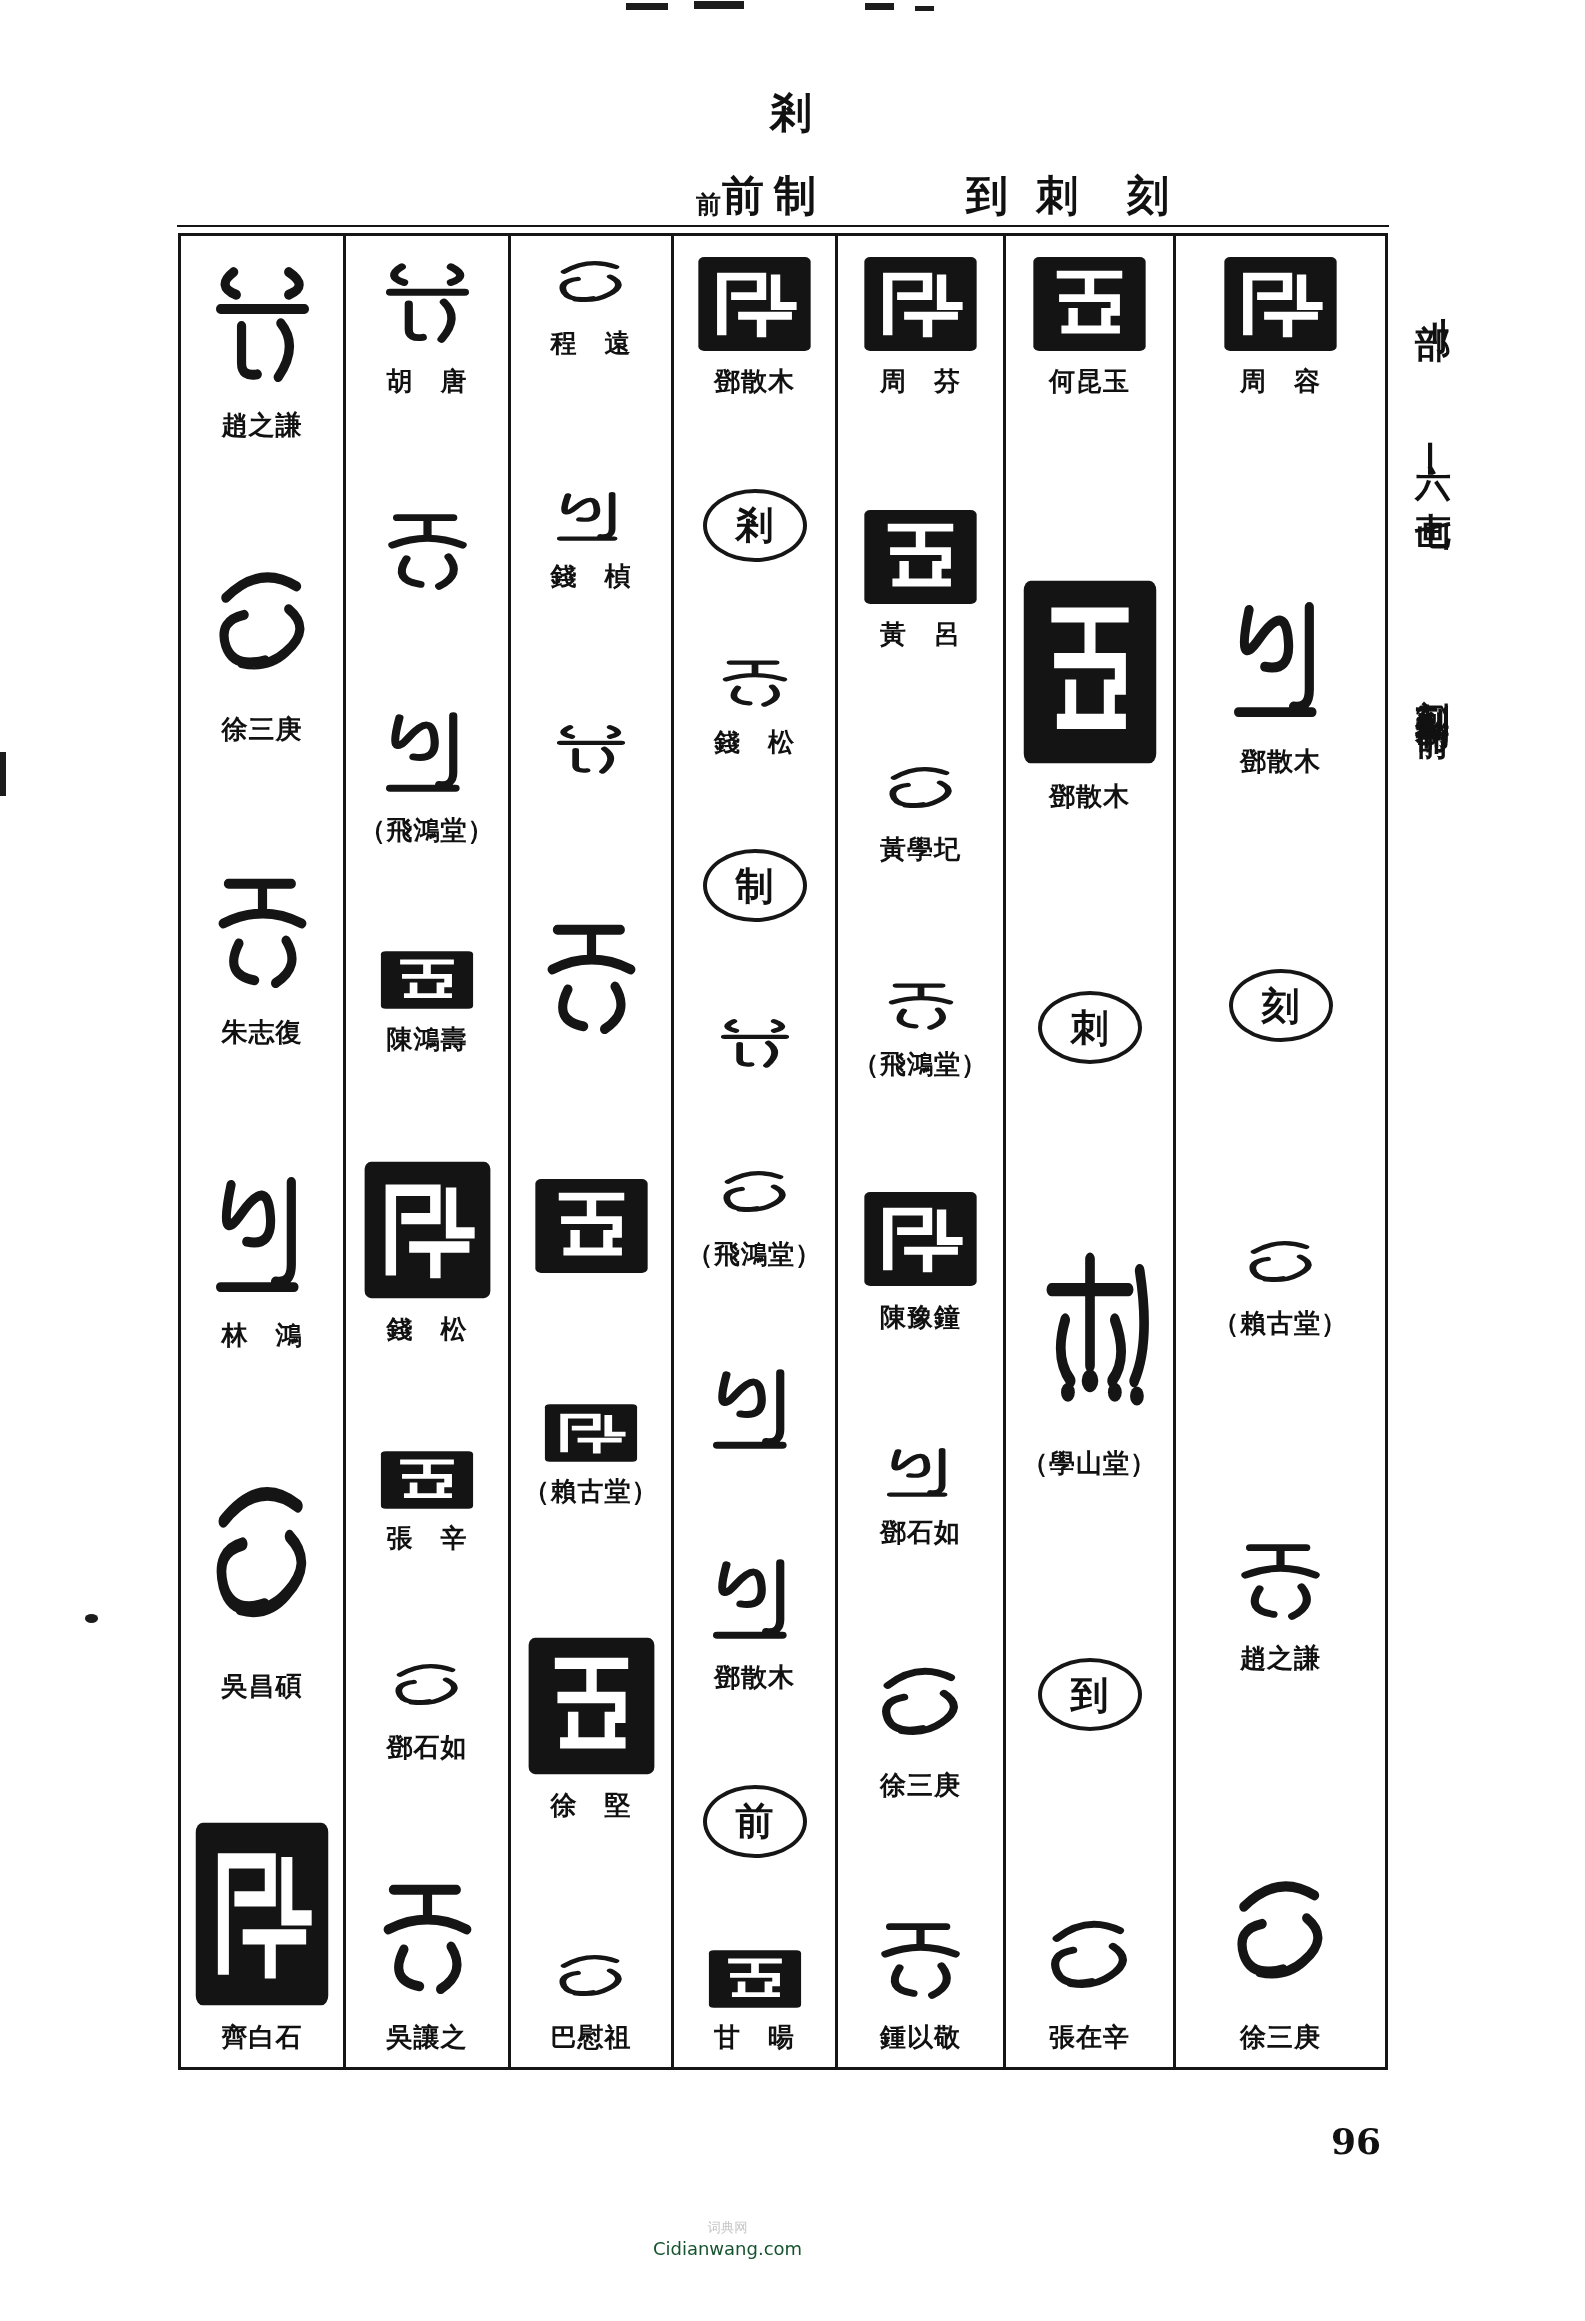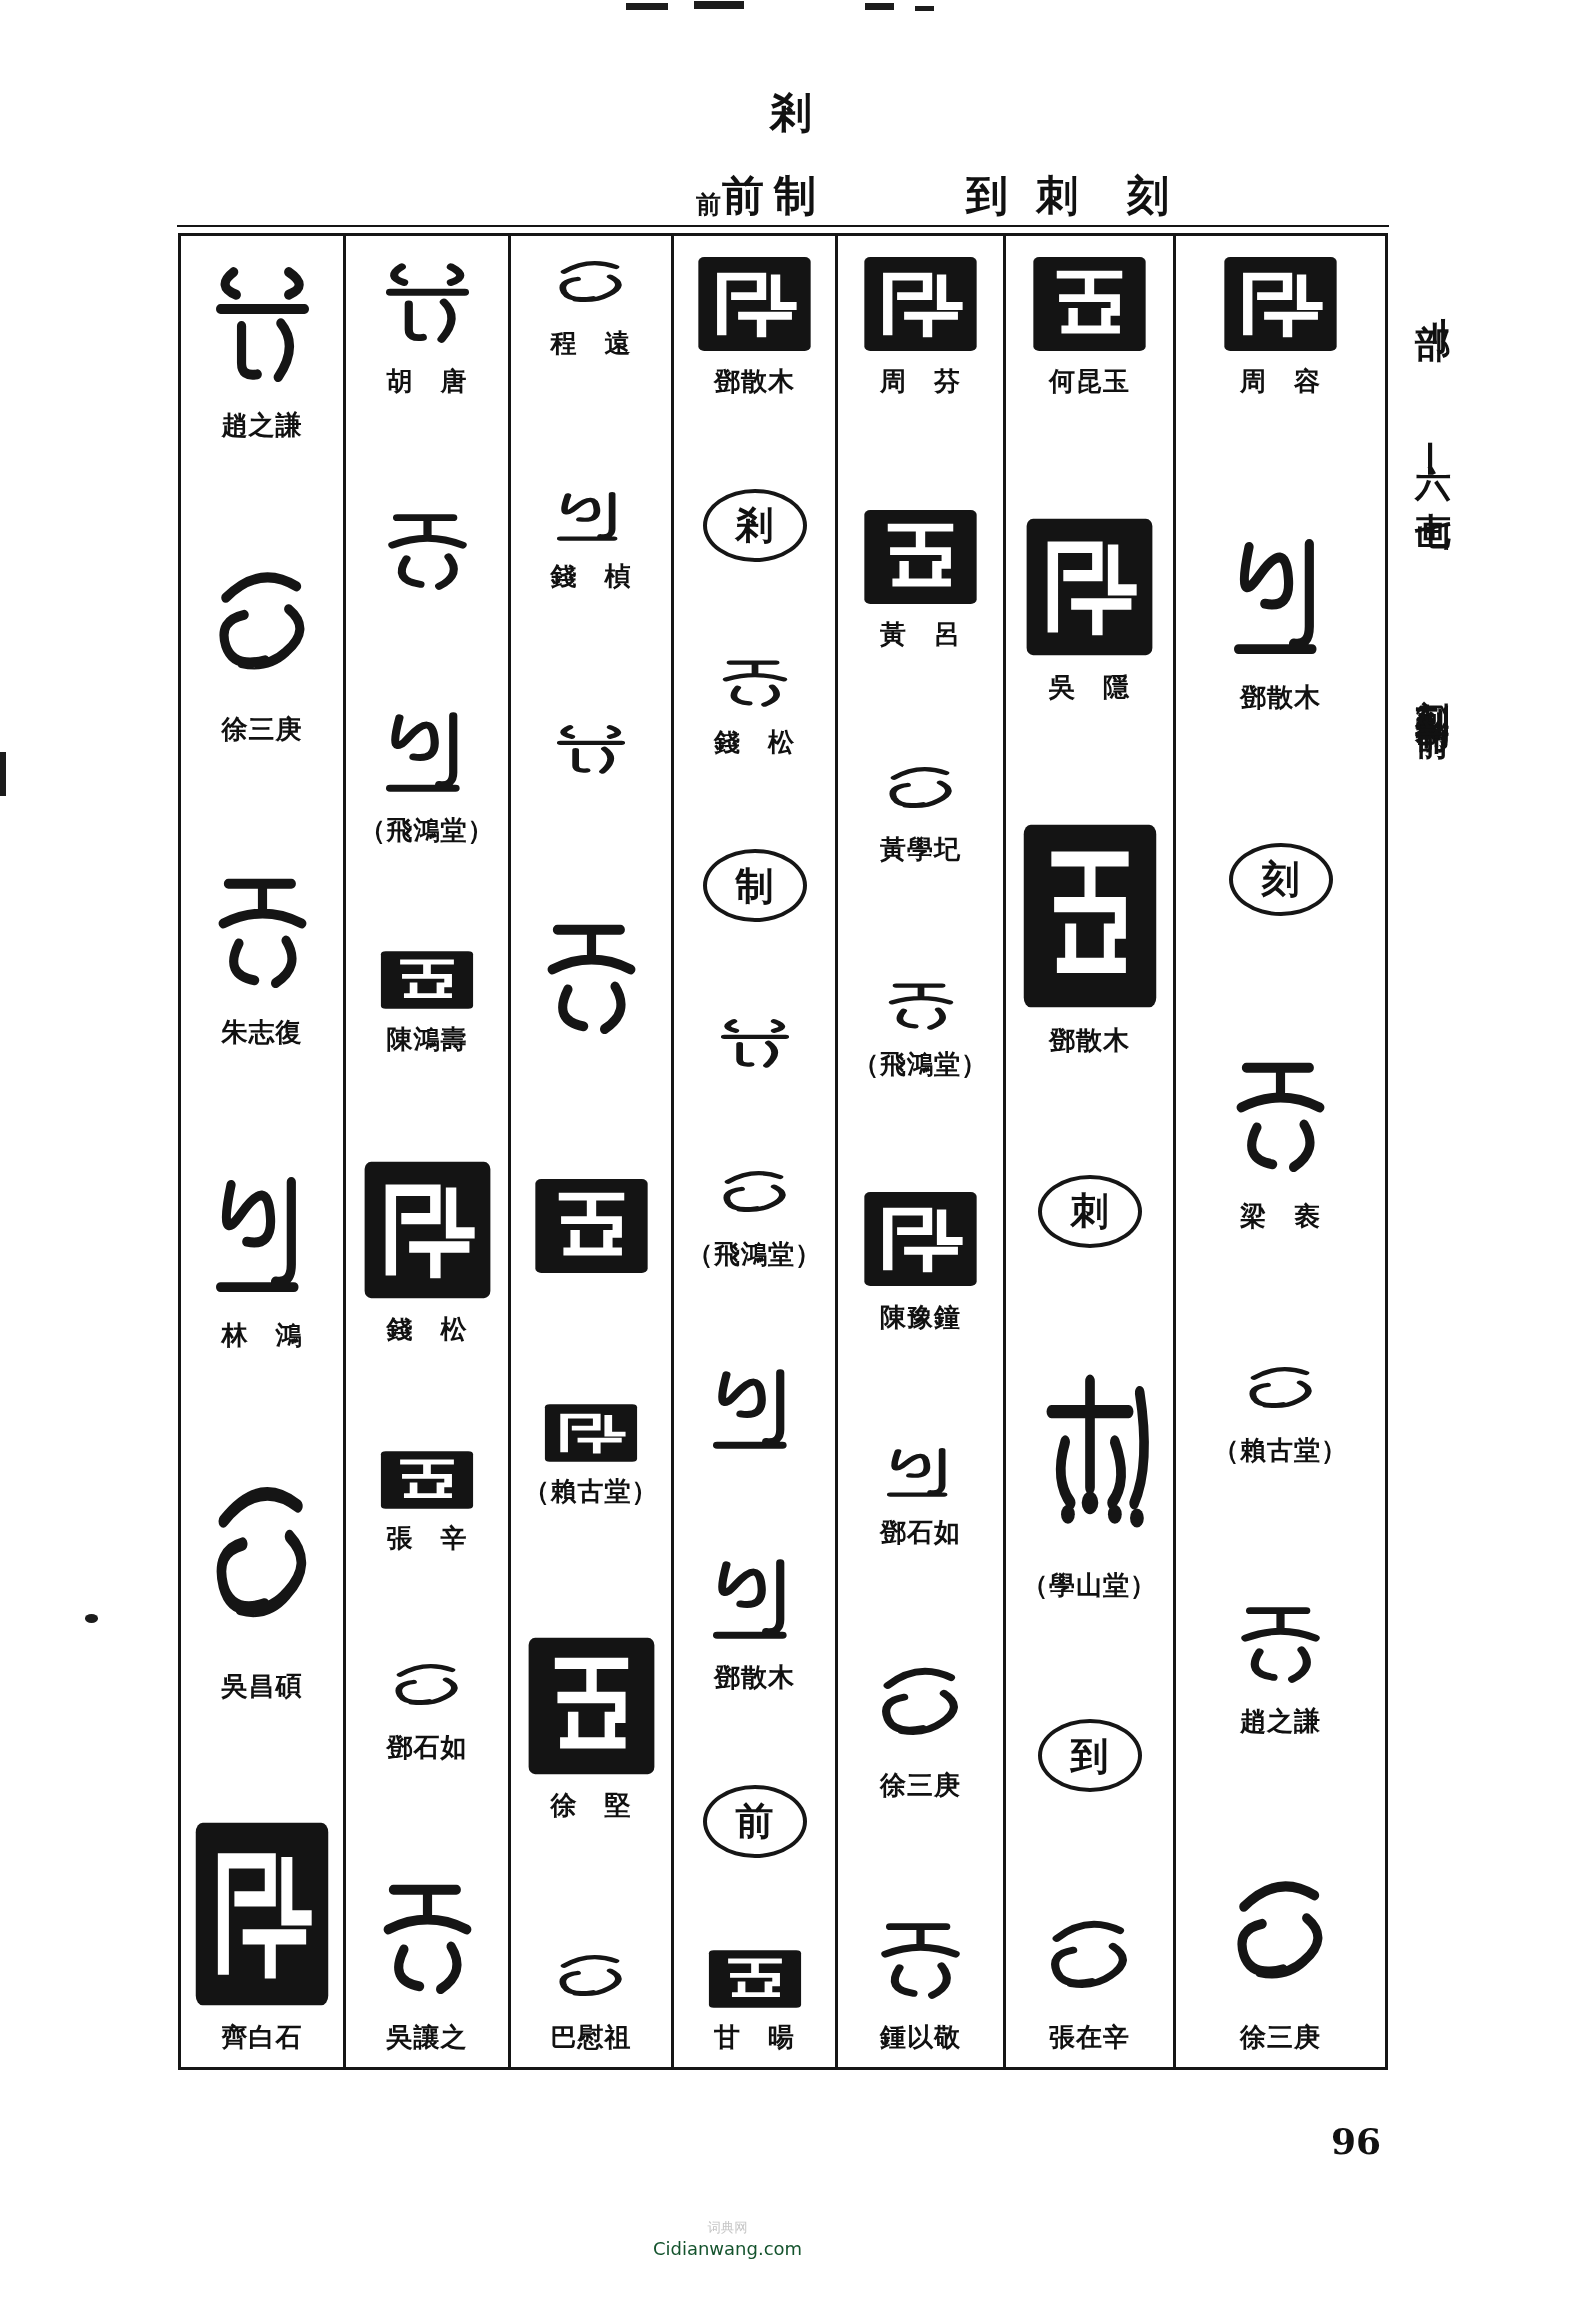--- a/index.html
+++ b/index.html
@@ -412,29 +412,20 @@
         <div class="item">
           <div class="art md">
             <svg viewBox="0 0 100 100" preserveAspectRatio="none" xmlns="http://www.w3.org/2000/svg">
               <rect x="2" y="2" width="96" height="96" rx="5" fill="#141414"></rect>
               <path d="M26 20 h48 M50 20 v22 M28 44 h44 v14 M30 76 h42 M36 58 v18 M64 58 v18" stroke="#ffffff" stroke-width="8" fill="none" stroke-linecap="square"></path>
             </svg>
           </div>
           <div class="label">何昆玉</div>
         </div>
         <div class="item">
-          <div class="art lg">
-            <svg viewBox="0 0 100 100" preserveAspectRatio="none" xmlns="http://www.w3.org/2000/svg">
-              <rect x="2" y="2" width="96" height="96" rx="5" fill="#141414"></rect>
-              <path d="M22 22 v56 M22 22 h34 v20 h-22 M68 24 v28 h14 M40 62 h38 M56 62 v18" stroke="#ffffff" stroke-width="8" fill="none" stroke-linecap="square"></path>
-            </svg>
-          </div>
-          <div class="label">吳　隱</div>
-        </div>
-        <div class="item">
           <div class="art xl">
             <svg viewBox="0 0 100 100" preserveAspectRatio="none" xmlns="http://www.w3.org/2000/svg">
               <rect x="2" y="2" width="96" height="96" rx="5" fill="#141414"></rect>
               <path d="M26 20 h48 M50 20 v22 M28 44 h44 v14 M30 76 h42 M36 58 v18 M64 58 v18" stroke="#ffffff" stroke-width="8" fill="none" stroke-linecap="square"></path>
             </svg>
           </div>
           <div class="label">鄧散木</div>
         </div>
         <div class="item">
           <div class="head">
@@ -484,28 +475,20 @@
             </svg>
           </div>
           <div class="label">鄧散木</div>
         </div>
         <div class="item">
           <div class="head">
             <span class="head-char">刻</span>
           </div>
         </div>
         <div class="item">
-          <div class="art lg">
-            <svg viewBox="0 0 100 100" preserveAspectRatio="none" xmlns="http://www.w3.org/2000/svg">
-              <path d="M24 16 h48 M50 16 v18 M20 44 q30 -14 60 0 M32 58 q-12 22 12 26 M68 56 q12 18 -8 30" stroke="#151515" stroke-width="7" fill="none" stroke-linecap="round"></path>
-            </svg>
-          </div>
-          <div class="label">梁　袠</div>
-        </div>
-        <div class="item">
           <div class="art sm">
             <svg viewBox="0 0 100 100" preserveAspectRatio="none" xmlns="http://www.w3.org/2000/svg">
               <path d="M22 28 q26 -24 54 -8 M36 40 q-20 4 -14 22 q6 16 30 10 M70 36 q18 14 -2 30 q-14 12 -34 8" stroke="#151515" stroke-width="7" fill="none" stroke-linecap="round"></path>
             </svg>
           </div>
           <div class="label">（賴古堂）</div>
         </div>
         <div class="item">
           <div class="art md">
             <svg viewBox="0 0 100 100" preserveAspectRatio="none" xmlns="http://www.w3.org/2000/svg">

